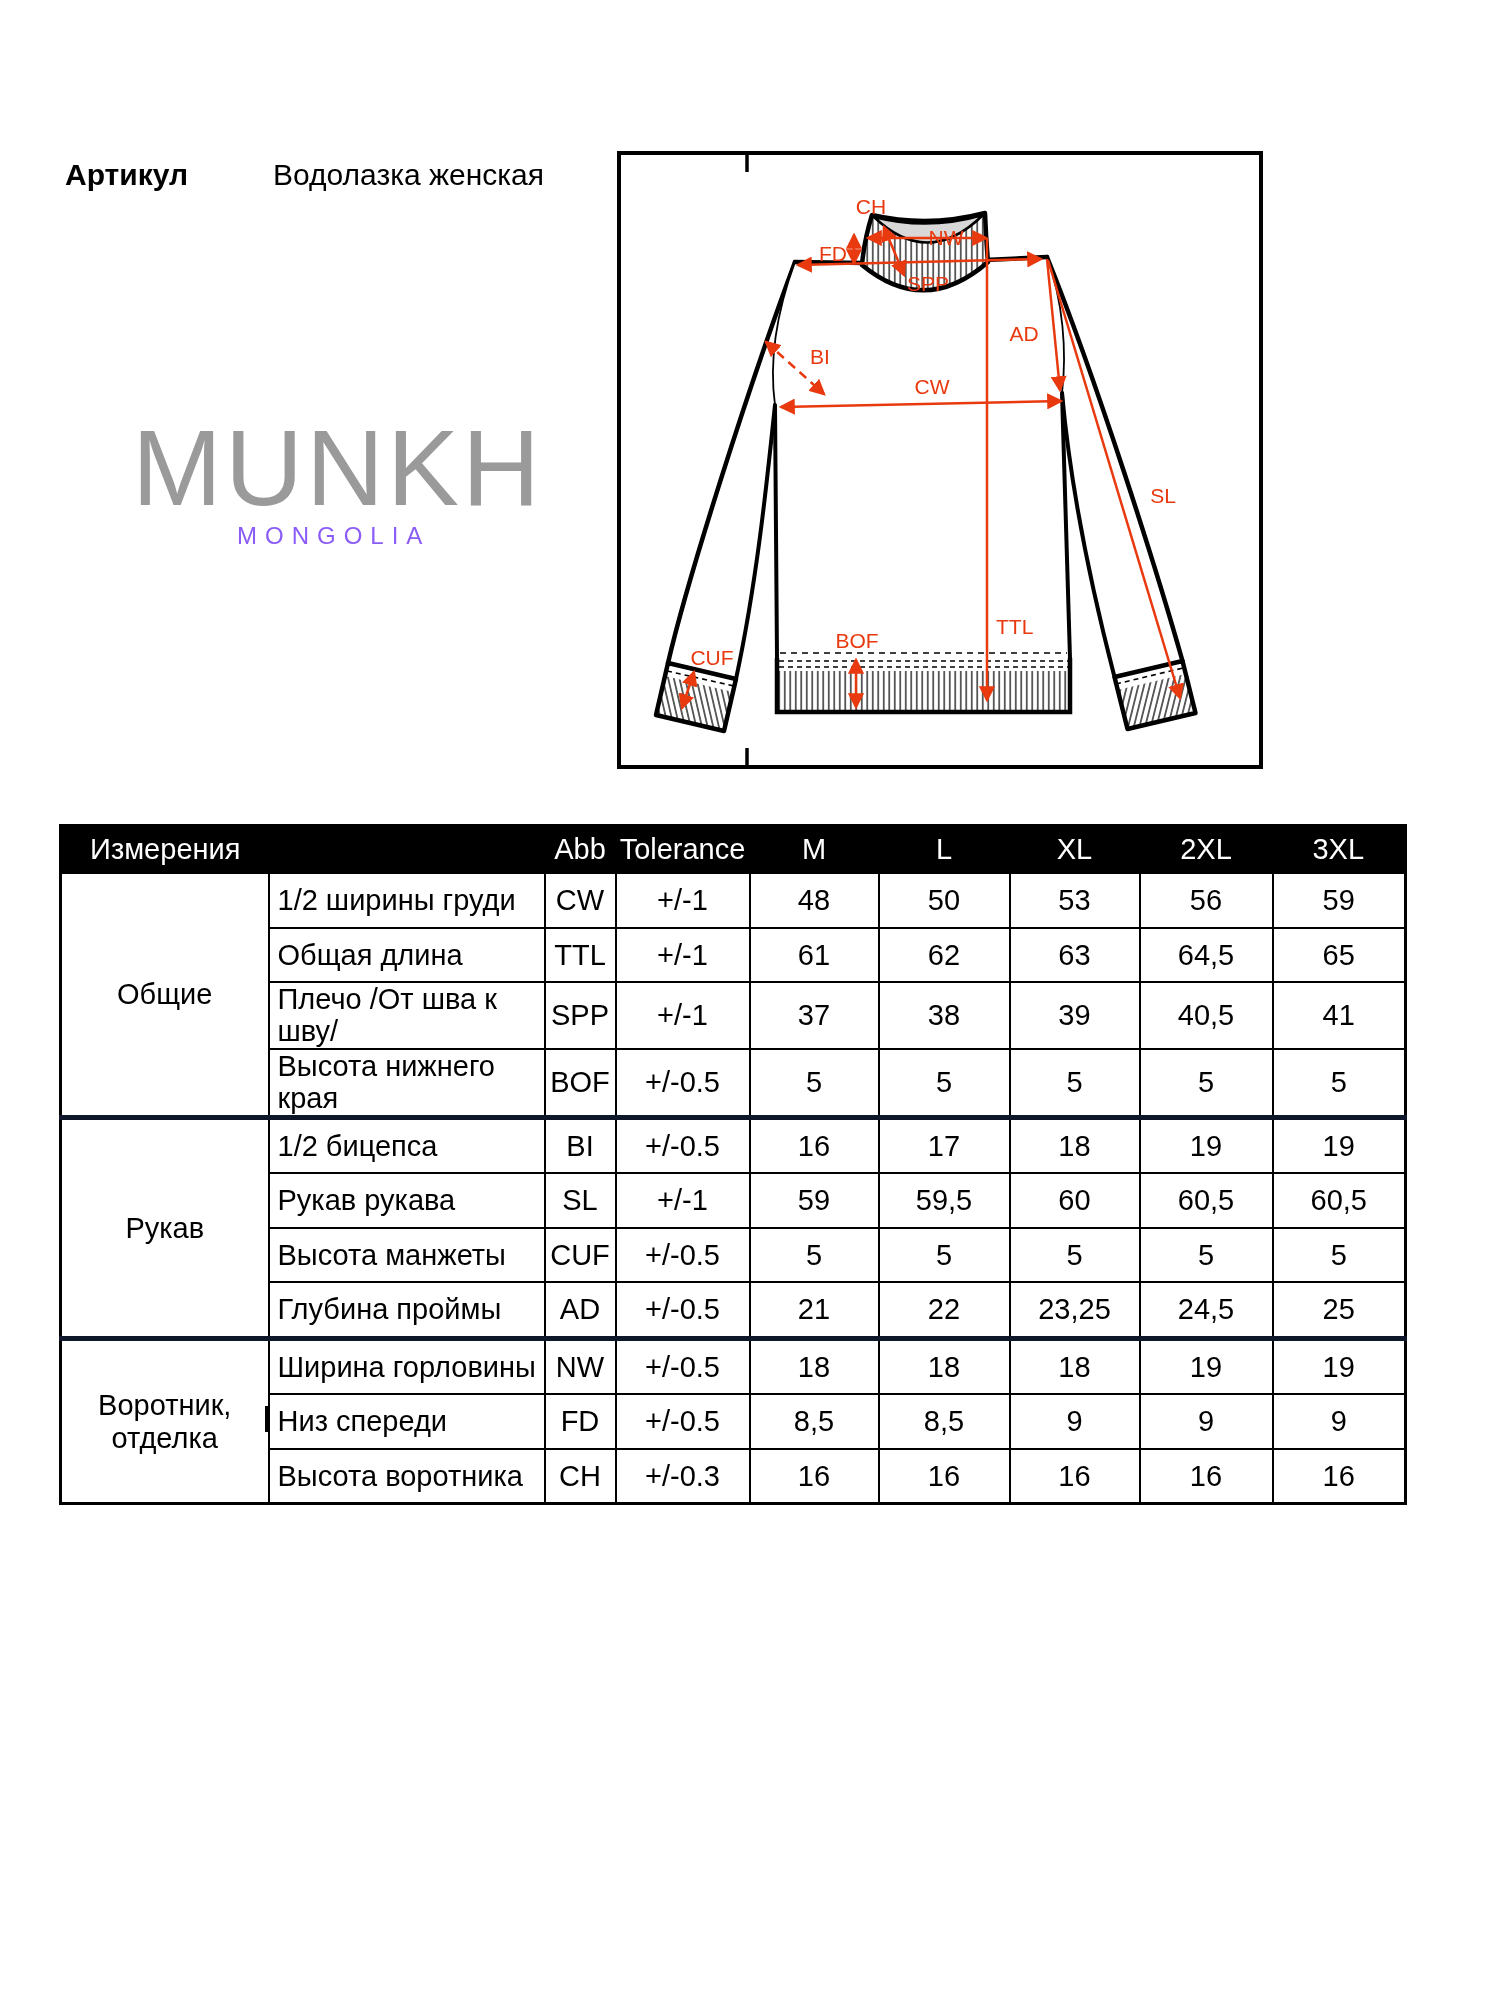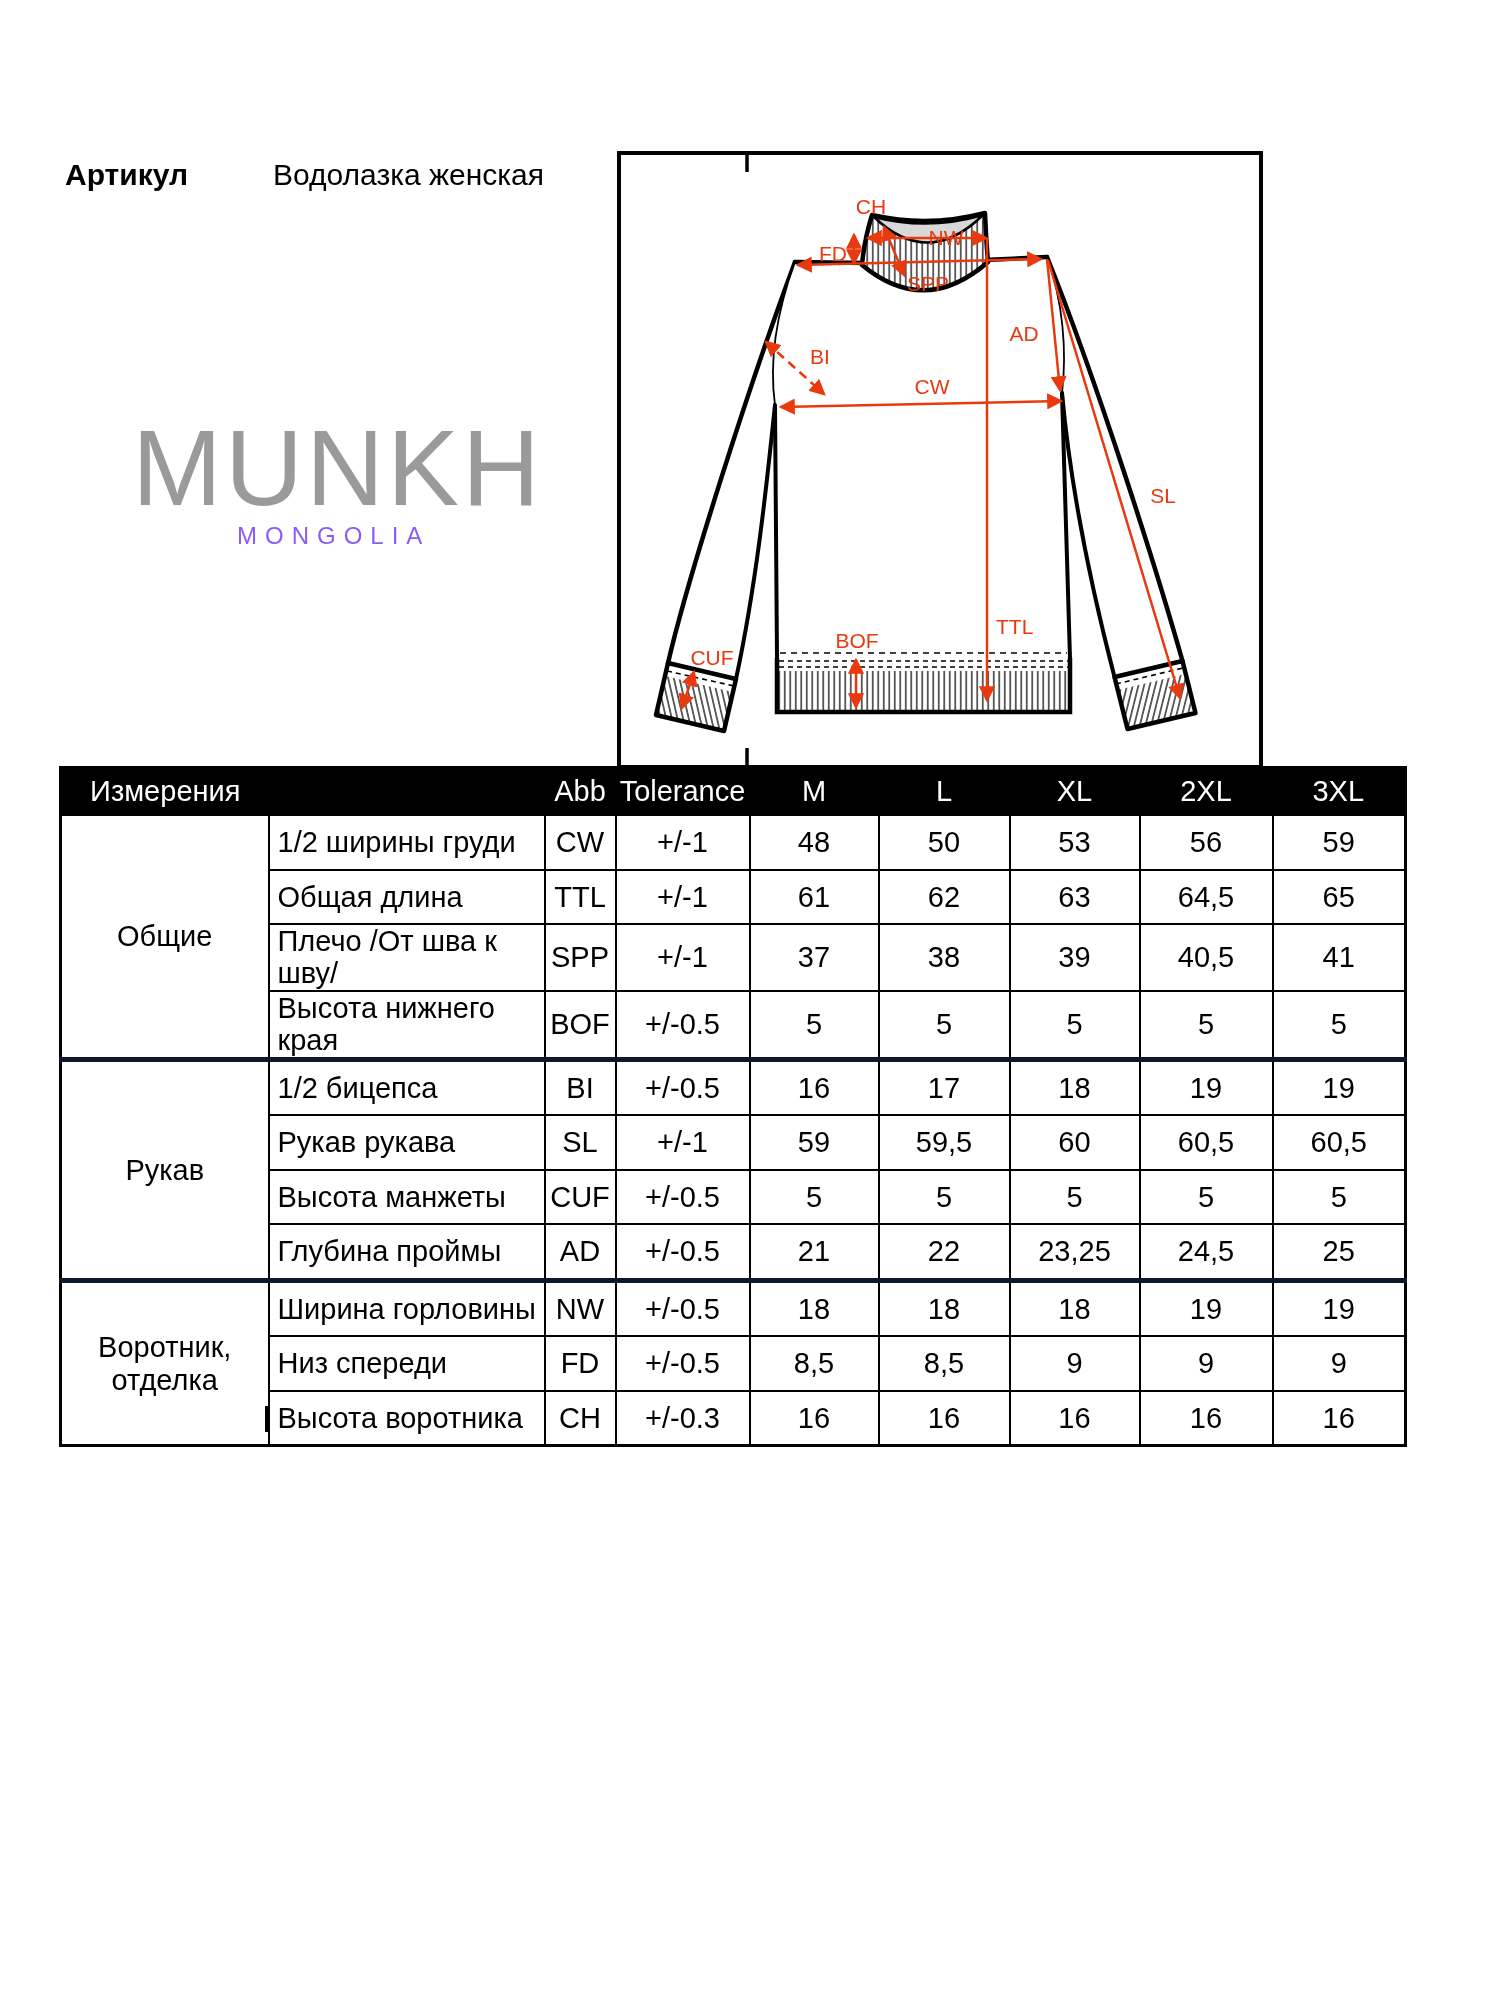--- a/index.html
+++ b/index.html
@@ -10,21 +10,21 @@
   .article-label{font-weight:bold;display:inline-block;}
   .article-value{position:absolute;left:208px;top:0;font-weight:normal;display:inline-block;}
 
   .logo-name{position:absolute;left:132px;top:405px;font-size:108px;letter-spacing:3px;
              color:#9a9a9a;font-weight:normal;}
   .logo-sub{position:absolute;left:237px;top:522px;font-size:24px;letter-spacing:8px;
             color:#8b5cf6;}
 
   #diagram{position:absolute;left:617px;top:151px;width:646px;height:618px;}
 
-  #size-table{position:absolute;left:59px;top:766px;width:1345px;border-collapse:collapse;
+  #size-table{position:absolute;left:59px;top:824px;width:1345px;border-collapse:collapse;
               table-layout:fixed;font-size:29px;border:3px solid #000;background:#fff;}
   #size-table th{background:#000;color:#fff;font-weight:normal;height:45px;border:none;
                  text-align:center;vertical-align:middle;padding:0;}
   #size-table td{border:2px solid #000;height:52.5px;text-align:center;vertical-align:middle;
                  padding:0;background:#fff;line-height:1.12;}
   #size-table td.name{text-align:left;padding-left:8px;}
   #size-table tr.group-start td{border-top:5px solid #0f172a;}
   .stub{position:absolute;top:1406px;width:3px;height:26px;background:#000;}
 </style>
 </head>

